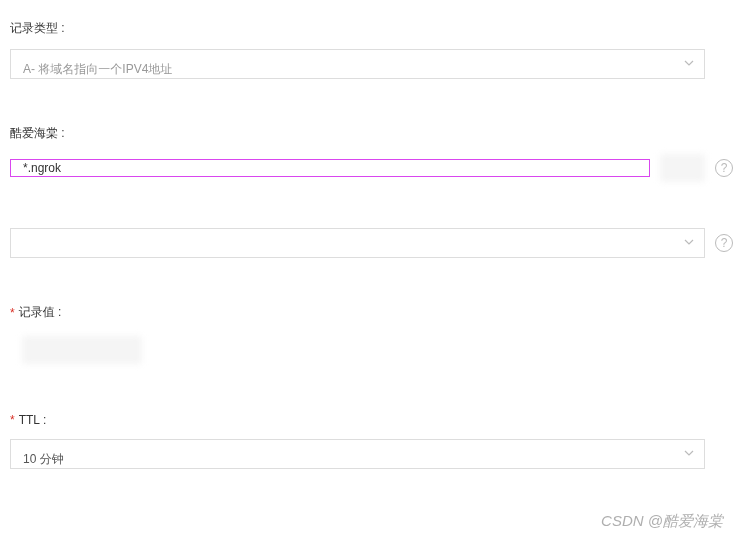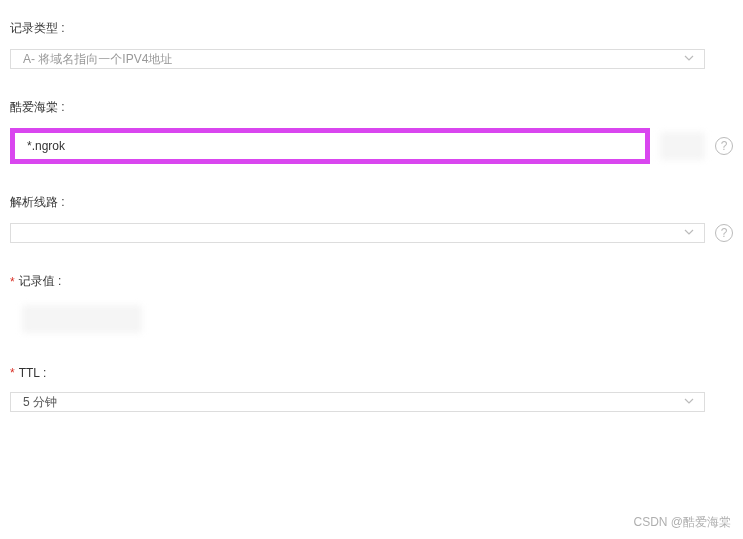--- a/index.html
+++ b/index.html
@@ -7,21 +7,21 @@
       margin: 0;
       padding: 0;
     }
     body {
       font-family: -apple-system, BlinkMacSystemFont, "Segoe UI", "PingFang SC", "Microsoft YaHei", sans-serif;
       background: #fff;
       padding: 20px 10px;
       width: 743px;
     }
     .form-group {
-      margin-bottom: 30px;
+      margin-bottom: 46px;
     }
     .label-row {
       display: flex;
       align-items: center;
       margin-bottom: 12px;
       font-size: 12px;
       color: #333;
     }
     .required-star {
       color: #d93026;
@@ -31,21 +31,21 @@
     .label-text {
       color: #333;
     }
     .field-row {
       display: flex;
       align-items: center;
       gap: 10px;
     }
     .select-box {
       flex: 1;
-      height: 20px;
+      height: 30px;
       border: 1px solid #ddd;
       padding: 0 30px 0 12px;
       display: flex;
       align-items: flex-end;
       font-size: 12px;
       color: #999;
       position: relative;
       cursor: pointer;
       background: #fff;
     }
@@ -54,22 +54,22 @@
     }
     .chevron {
       position: absolute;
       right: 10px;
       top: 50%;
       transform: translateY(-50%);
       color: #bbb;
     }
     .input-box {
       flex: 1;
-      height: 36px;
-      border: 5px solid #d946ef;
+      height: 18px;
+      border: 1px solid #d946ef;
       padding: 0 12px;
       font-size: 12px;
       color: #333;
       background: #fff;
     }
     .input-box::placeholder {
       color: #999;
     }
     .input-plain {
       flex: 1;
@@ -108,24 +108,25 @@
       cursor: pointer;
       flex-shrink: 0;
     }
     .help-spacer {
       width: 18px;
       flex-shrink: 0;
     }
     .watermark {
       position: fixed;
       bottom: 8px;
-      right: 12px;
+      right: 20px;
       color: rgba(120, 120, 120, 0.6);
-      font-size: 12px;
+      font-size: 15px;
       pointer-events: none;
+      font-style: italic;
     }
     svg.chev {
       width: 10px;
       height: 10px;
     }
   </style>
 </head>
 <body>
 
 <div class="form-group">
@@ -152,23 +153,20 @@
   <div class="field-row">
     <input class="input-box" type="text" value="*.ngrok" style="">
     <div class="suffix-box"></div>
     <div class="help-icon">
       <span>?</span>
     </div>
   </div>
 </div>
 
 <div class="form-group">
-  <div class="label-row">
-    <span class="label-text">解析线路 :</span>
-  </div>
   <div class="field-row">
     <div class="select-box">
       <span class="chevron">
         <svg class="chev" viewBox="0 0 10 10">
             <path d="M1 3 L5 7 L9 3" stroke="#bbb" stroke-width="1.2" fill="none"></path>
           </svg>
       </span>
     </div>
     <div class="help-icon">
       <span>?</span>
@@ -189,21 +187,21 @@
   </div>
 </div>
 
 <div class="form-group">
   <div class="label-row">
     <span class="required-star">*</span>
     <span class="label-text">TTL :</span>
   </div>
   <div class="field-row">
     <div class="select-box darker">
-      <span>5 分钟</span>
+      <span>10 分钟</span>
       <span class="chevron">
         <svg class="chev" viewBox="0 0 10 10">
             <path d="M1 3 L5 7 L9 3" stroke="#bbb" stroke-width="1.2" fill="none"></path>
           </svg>
       </span>
     </div>
     <div class="help-spacer"></div>
   </div>
 </div>
 

